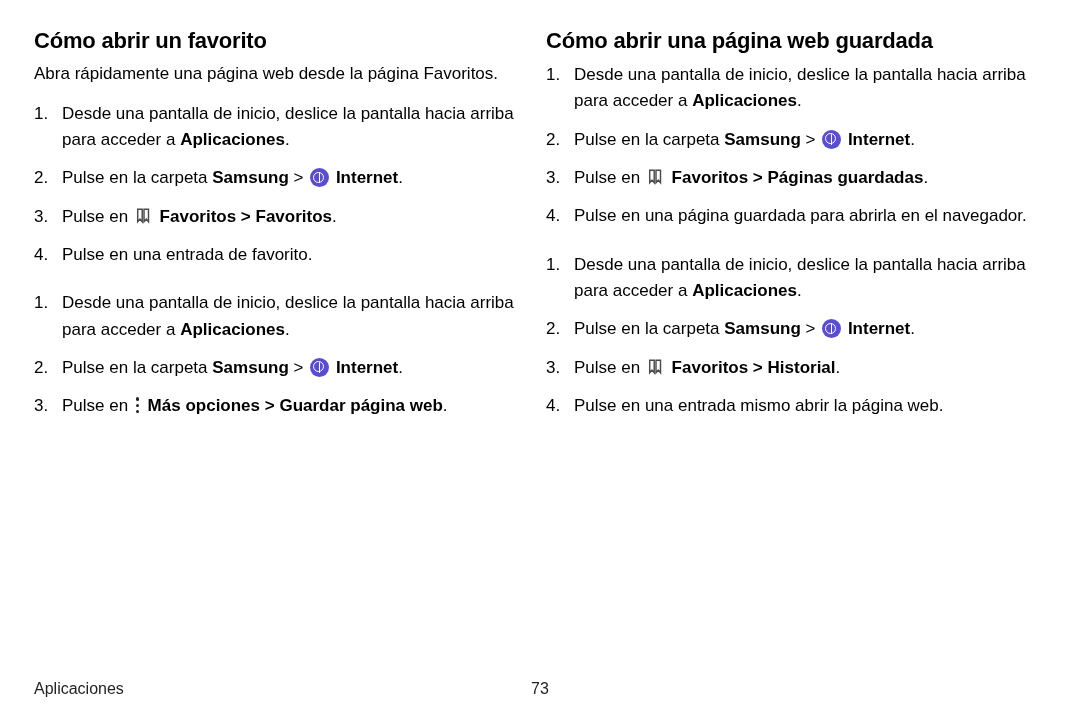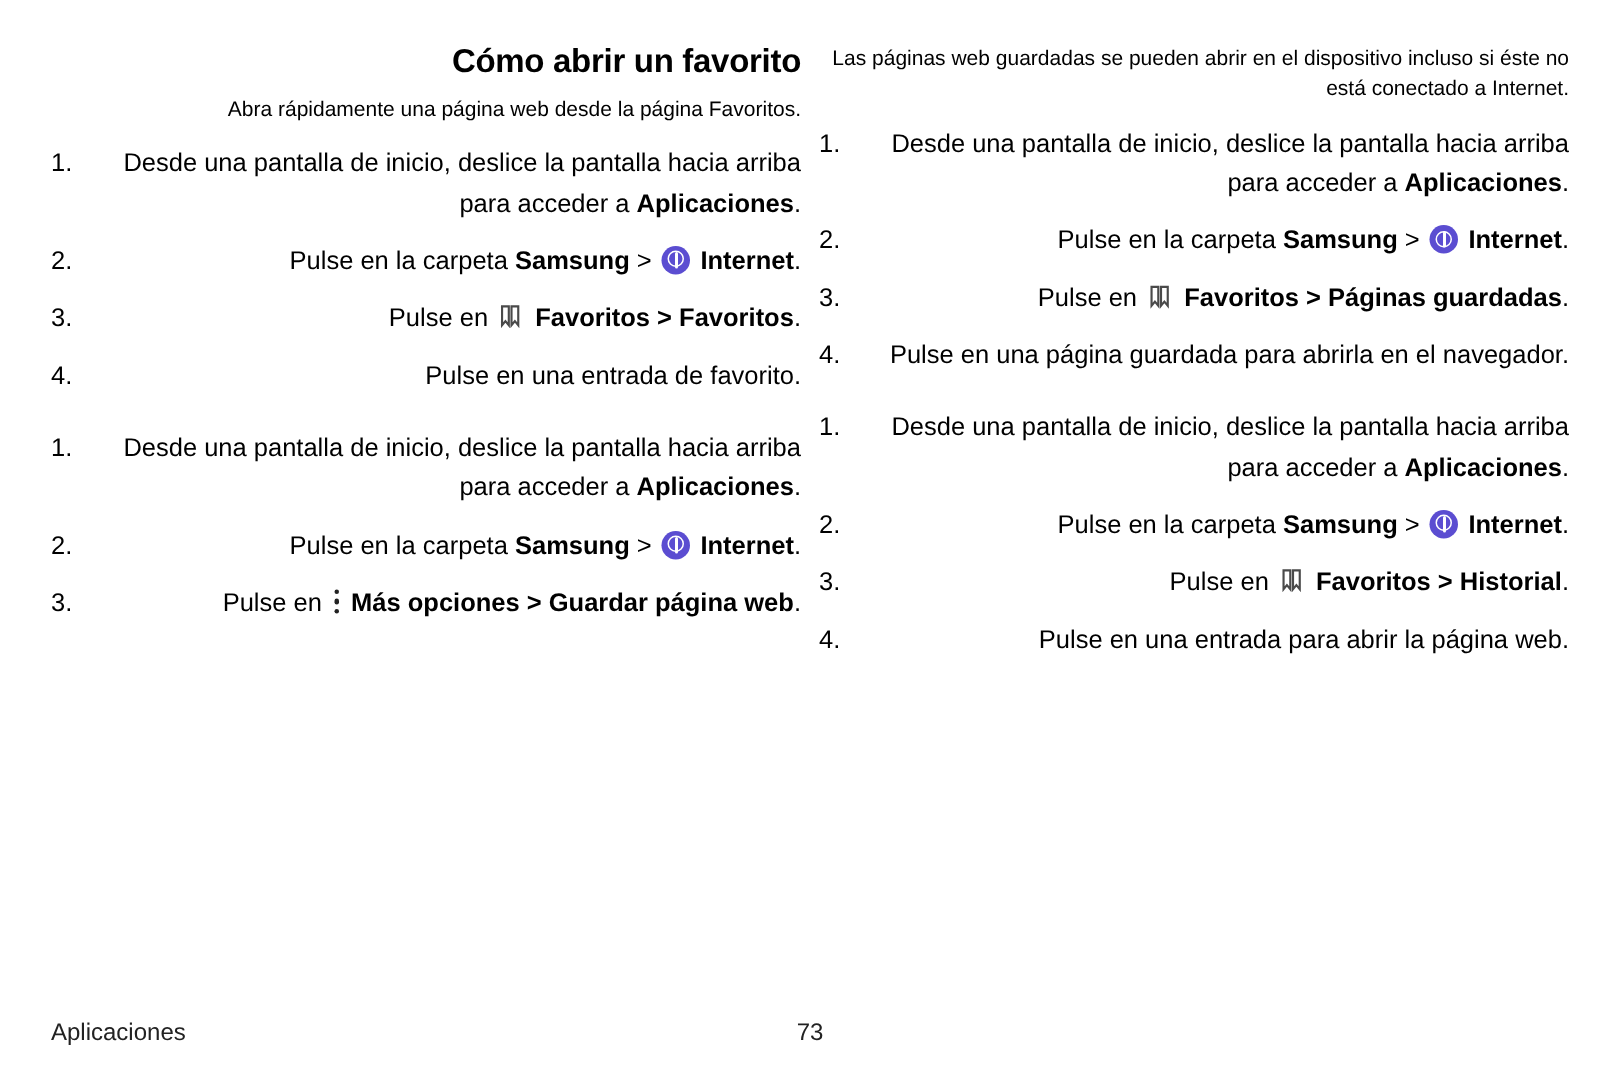--- a/index.html
+++ b/index.html
@@ -3,31 +3,30 @@
 <meta charset="utf-8">
 <style>
   * { margin: 0; padding: 0; box-sizing: border-box; }
   html, body { width: 1080px; height: 720px; background: #fff; font-family: Arial, Helvetica, sans-serif; color: #000; }
   .page {
     display: flex;
     flex-direction: row;
     padding: 28px 34px 20px 34px;
     gap: 12px;
     height: 680px;
-    text-align: right;
   }
   .col { flex: 1; }
   h2 {
     font-size: 22px;
     font-weight: 700;
     margin-bottom: 8px;
     letter-spacing: -0.2px;
   }
   p.intro {
-    font-size: 14px;
+    font-size: 17px;
     line-height: 1.45;
     margin-bottom: 14px;
   }
   ol { list-style: none; counter-reset: item; margin-bottom: 22px; }
   ol li {
     counter-increment: item;
     font-size: 17px;
     line-height: 1.55;
     padding-left: 28px;
     position: relative;
@@ -126,21 +125,21 @@
       </li>
       <li>
         <span>Pulse en </span><span class="icon more-icon"><span></span><span></span><span></span></span><span class="b"> Más opciones</span><span class="b"> &gt; </span><span class="b">Guardar página web</span><span>.</span>
       </li>
     </ol>
 
   </div>
 
   <div class="col">
 
-    <p class="intro">Las páginas web guardadas se pueden abrir en el dispositivo incluso si éste no está conectado a Internet.</p>
+    <h2>Cómo abrir una página web guardada</h2>
     <ol>
       <li>
         <span>Desde una pantalla de inicio, deslice la pantalla hacia arriba para acceder a </span><span class="b">Aplicaciones</span><span>.</span>
       </li>
       <li>
         <span>Pulse en la carpeta </span><span class="b">Samsung</span><span> &gt; </span><span class="icon internet-icon"></span><span class="b"> Internet</span><span>.</span>
       </li>
       <li>
         <span>Pulse en </span><span class="icon fav-icon"><svg viewBox="0 0 20 18">
               <path d="M3 2 h5 v14 l-2.5 -3 l-2.5 3 z M10 2 h5 v14 l-2.5 -3 l-2.5 3 z" fill="none" stroke="#4a4a4a" stroke-width="1.6"></path>
@@ -157,21 +156,21 @@
       </li>
       <li>
         <span>Pulse en la carpeta </span><span class="b">Samsung</span><span> &gt; </span><span class="icon internet-icon"></span><span class="b"> Internet</span><span>.</span>
       </li>
       <li>
         <span>Pulse en </span><span class="icon fav-icon"><svg viewBox="0 0 20 18">
               <path d="M3 2 h5 v14 l-2.5 -3 l-2.5 3 z M10 2 h5 v14 l-2.5 -3 l-2.5 3 z" fill="none" stroke="#4a4a4a" stroke-width="1.6"></path>
             </svg></span><span class="b"> Favoritos</span><span class="b"> &gt; </span><span class="b">Historial</span><span>.</span>
       </li>
       <li>
-        <span>Pulse en una entrada para abrir la página web.</span>
+        <span>Pulse en una entrada mismo abrir la página web.</span>
       </li>
     </ol>
 
   </div>
 </div>
 
 <div class="footer">
   <div class="fsec">Aplicaciones</div>
   <div class="fpage">73</div>
   <div class="fsec"></div>

